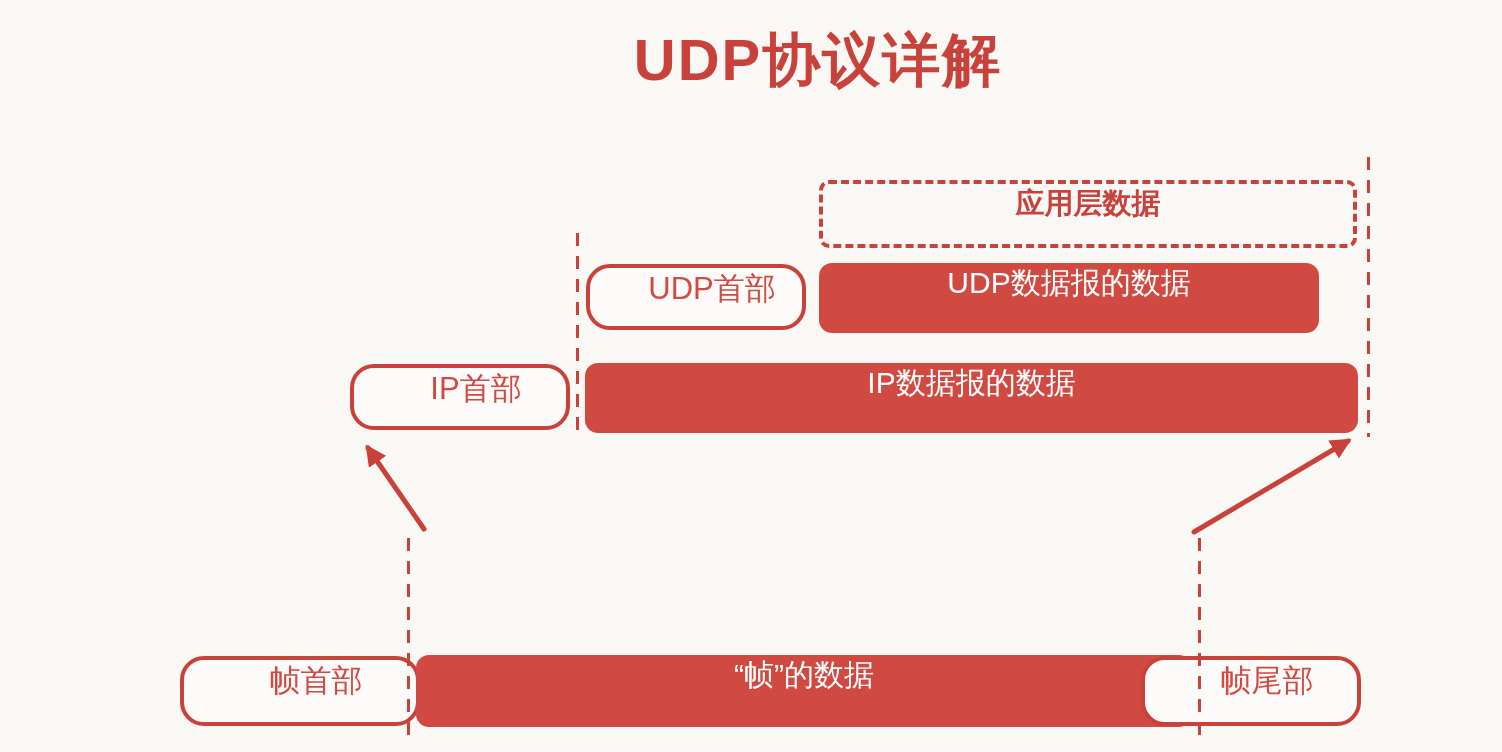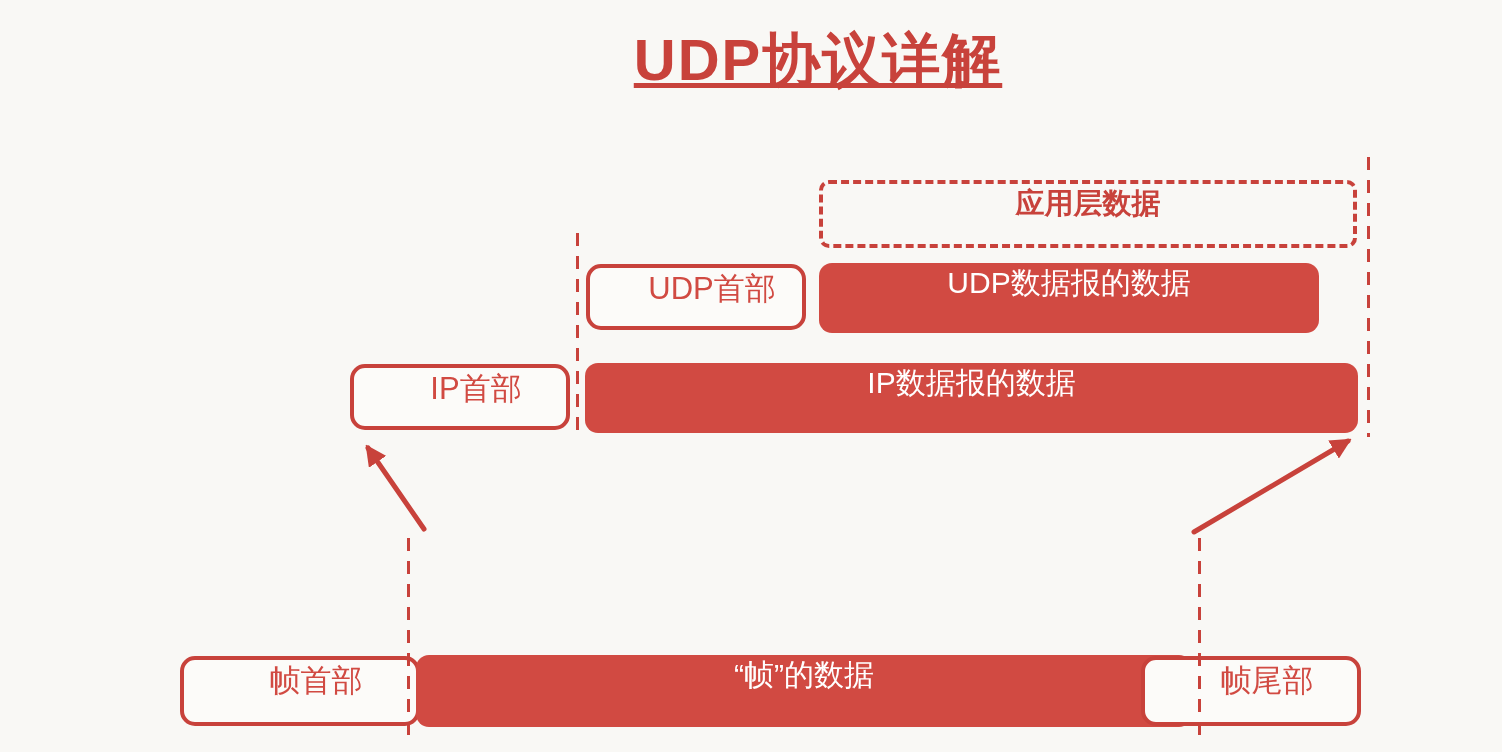--- a/index.html
+++ b/index.html
@@ -25,39 +25,38 @@
   .page-title {
     position: absolute;
     left: 468px;
     top: 22px;
     width: 700px;
     text-align: center;
     font-size: 58px;
     font-weight: bold;
     letter-spacing: 2px;
     color: var(--red-border);
-    text-decoration: underline;
   }
   .box {
     position: absolute;
     display: flex;
     align-items: flex-start;
     justify-content: center;
     white-space: nowrap;
   }
   .box-red {
     background: var(--red);
     color: var(--text-on-red);
     border-radius: 13px;
     font-size: 30px;
   }
   .box-outline {
     background: var(--box-bg);
     border: 4px solid var(--red-border);
-    border-radius: 15px;
+    border-radius: 24px;
     color: var(--red);
     font-size: 31px;
     padding-left: 32px;
   }
   .box-dashed {
     background: transparent;
     border: 4px dashed var(--red-border);
     border-radius: 10px;
     color: var(--red-border);
     font-size: 29px;

